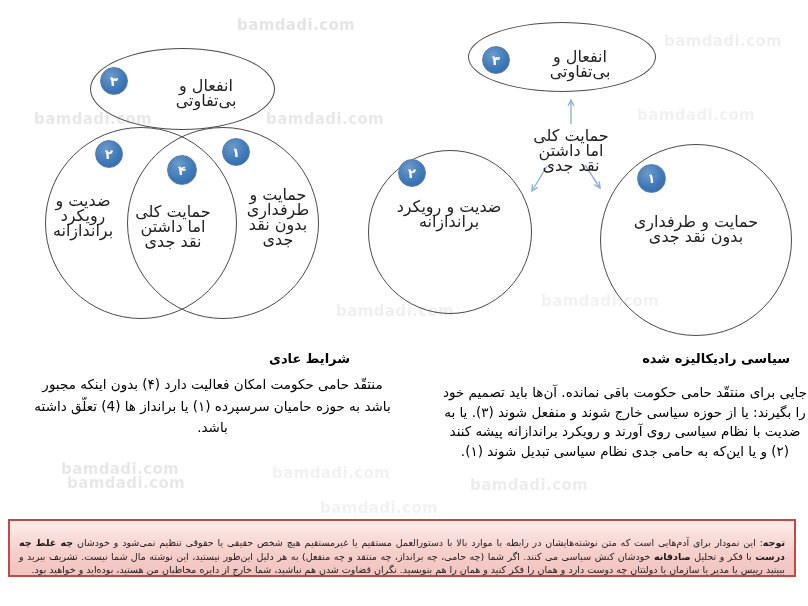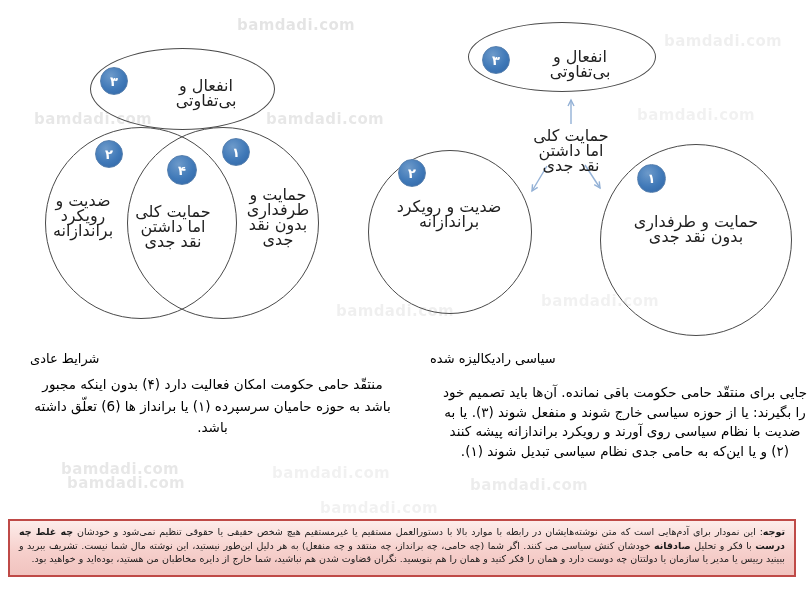--- a/index.html
+++ b/index.html
@@ -17,31 +17,31 @@
     position:absolute;border-radius:50%;
     background:radial-gradient(circle at 38% 30%,#6d9aca 0%,#4079b8 55%,#2f64a4 100%);
     border:1px solid #567fae;color:#fff;display:flex;align-items:center;justify-content:center;
     font-size:13px;font-weight:bold;box-sizing:border-box;
   }
   .clabel{
     position:absolute;direction:rtl;text-align:center;font-size:16px;line-height:15px;
     color:#1f1f1f;
   }
   .heading{
-    position:absolute;direction:rtl;text-align:left;font-weight:normal;font-size:13px;color:#000;
+    position:absolute;direction:rtl;text-align:right;font-weight:bold;font-size:13px;color:#000;
   }
   .para{
     position:absolute;direction:rtl;text-align:center;font-size:13.5px;color:#000;
   }
   .arrows{position:absolute;pointer-events:none;}
   .note{
     position:absolute;box-sizing:border-box;
     border:2px solid #bf4a47;
     background:linear-gradient(180deg,#fdedeb 0%,#f6d0cc 55%,#f1c3bf 100%);
-    padding:4px 9px 4px 9px;
+    padding:15px 9px 4px 9px;
     direction:rtl;text-align:justify;font-size:9.5px;line-height:13.5px;color:#1a1a1a;
   }
   .note b{font-weight:bold;}
 </style>
 </head>
 <body>
 
 <div class="canvas">
 
   <span class="wm" style="left:237px;top:16px;opacity:.10">bamdadi.com</span>
@@ -75,21 +75,21 @@
     </div>
     <div class="badge" style="left:222px;top:138px;width:28px;height:28px;">
       <span>۱</span>
     </div>
 
     <div class="clabel" style="left:42px;top:193px;width:82px;">ضدیت و رویکرد براندازانه</div>
     <div class="clabel" style="left:132px;top:204px;width:82px;">حمایت کلی اما داشتن نقد جدی</div>
     <div class="clabel" style="left:240px;top:187px;width:76px;">حمایت و طرفداری بدون نقد جدی</div>
 
     <div class="heading" style="left:30px;top:351px;width:320px;">شرایط عادی</div>
-    <div class="para" style="left:30px;top:374px;width:365px;line-height:21.5px;">منتقّد حامی حکومت امکان فعالیت دارد (۴) بدون اینکه مجبور باشد به حوزه حامیان سرسپرده (۱) یا برانداز ها (6) تعلّق داشته باشد.</div>
+    <div class="para" style="left:30px;top:374px;width:365px;line-height:21.5px;">منتقّد حامی حکومت امکان فعالیت دارد (۴) بدون اینکه مجبور باشد به حوزه حامیان سرسپرده (۱) یا برانداز ها (4) تعلّق داشته باشد.</div>
   </div>
 
   <div>
     <div class="shape" style="left:468px;top:22px;width:186px;height:68px;"></div>
     <div class="badge" style="left:482px;top:46px;width:28px;height:28px;">
       <span>۳</span>
     </div>
     <div class="clabel" style="left:523px;top:49px;width:114px;">انفعال و بی‌تفاوتی</div>
 
     <svg class="arrows" style="left:520px;top:92px;" width="100" height="110" viewBox="0 0 100 110">

